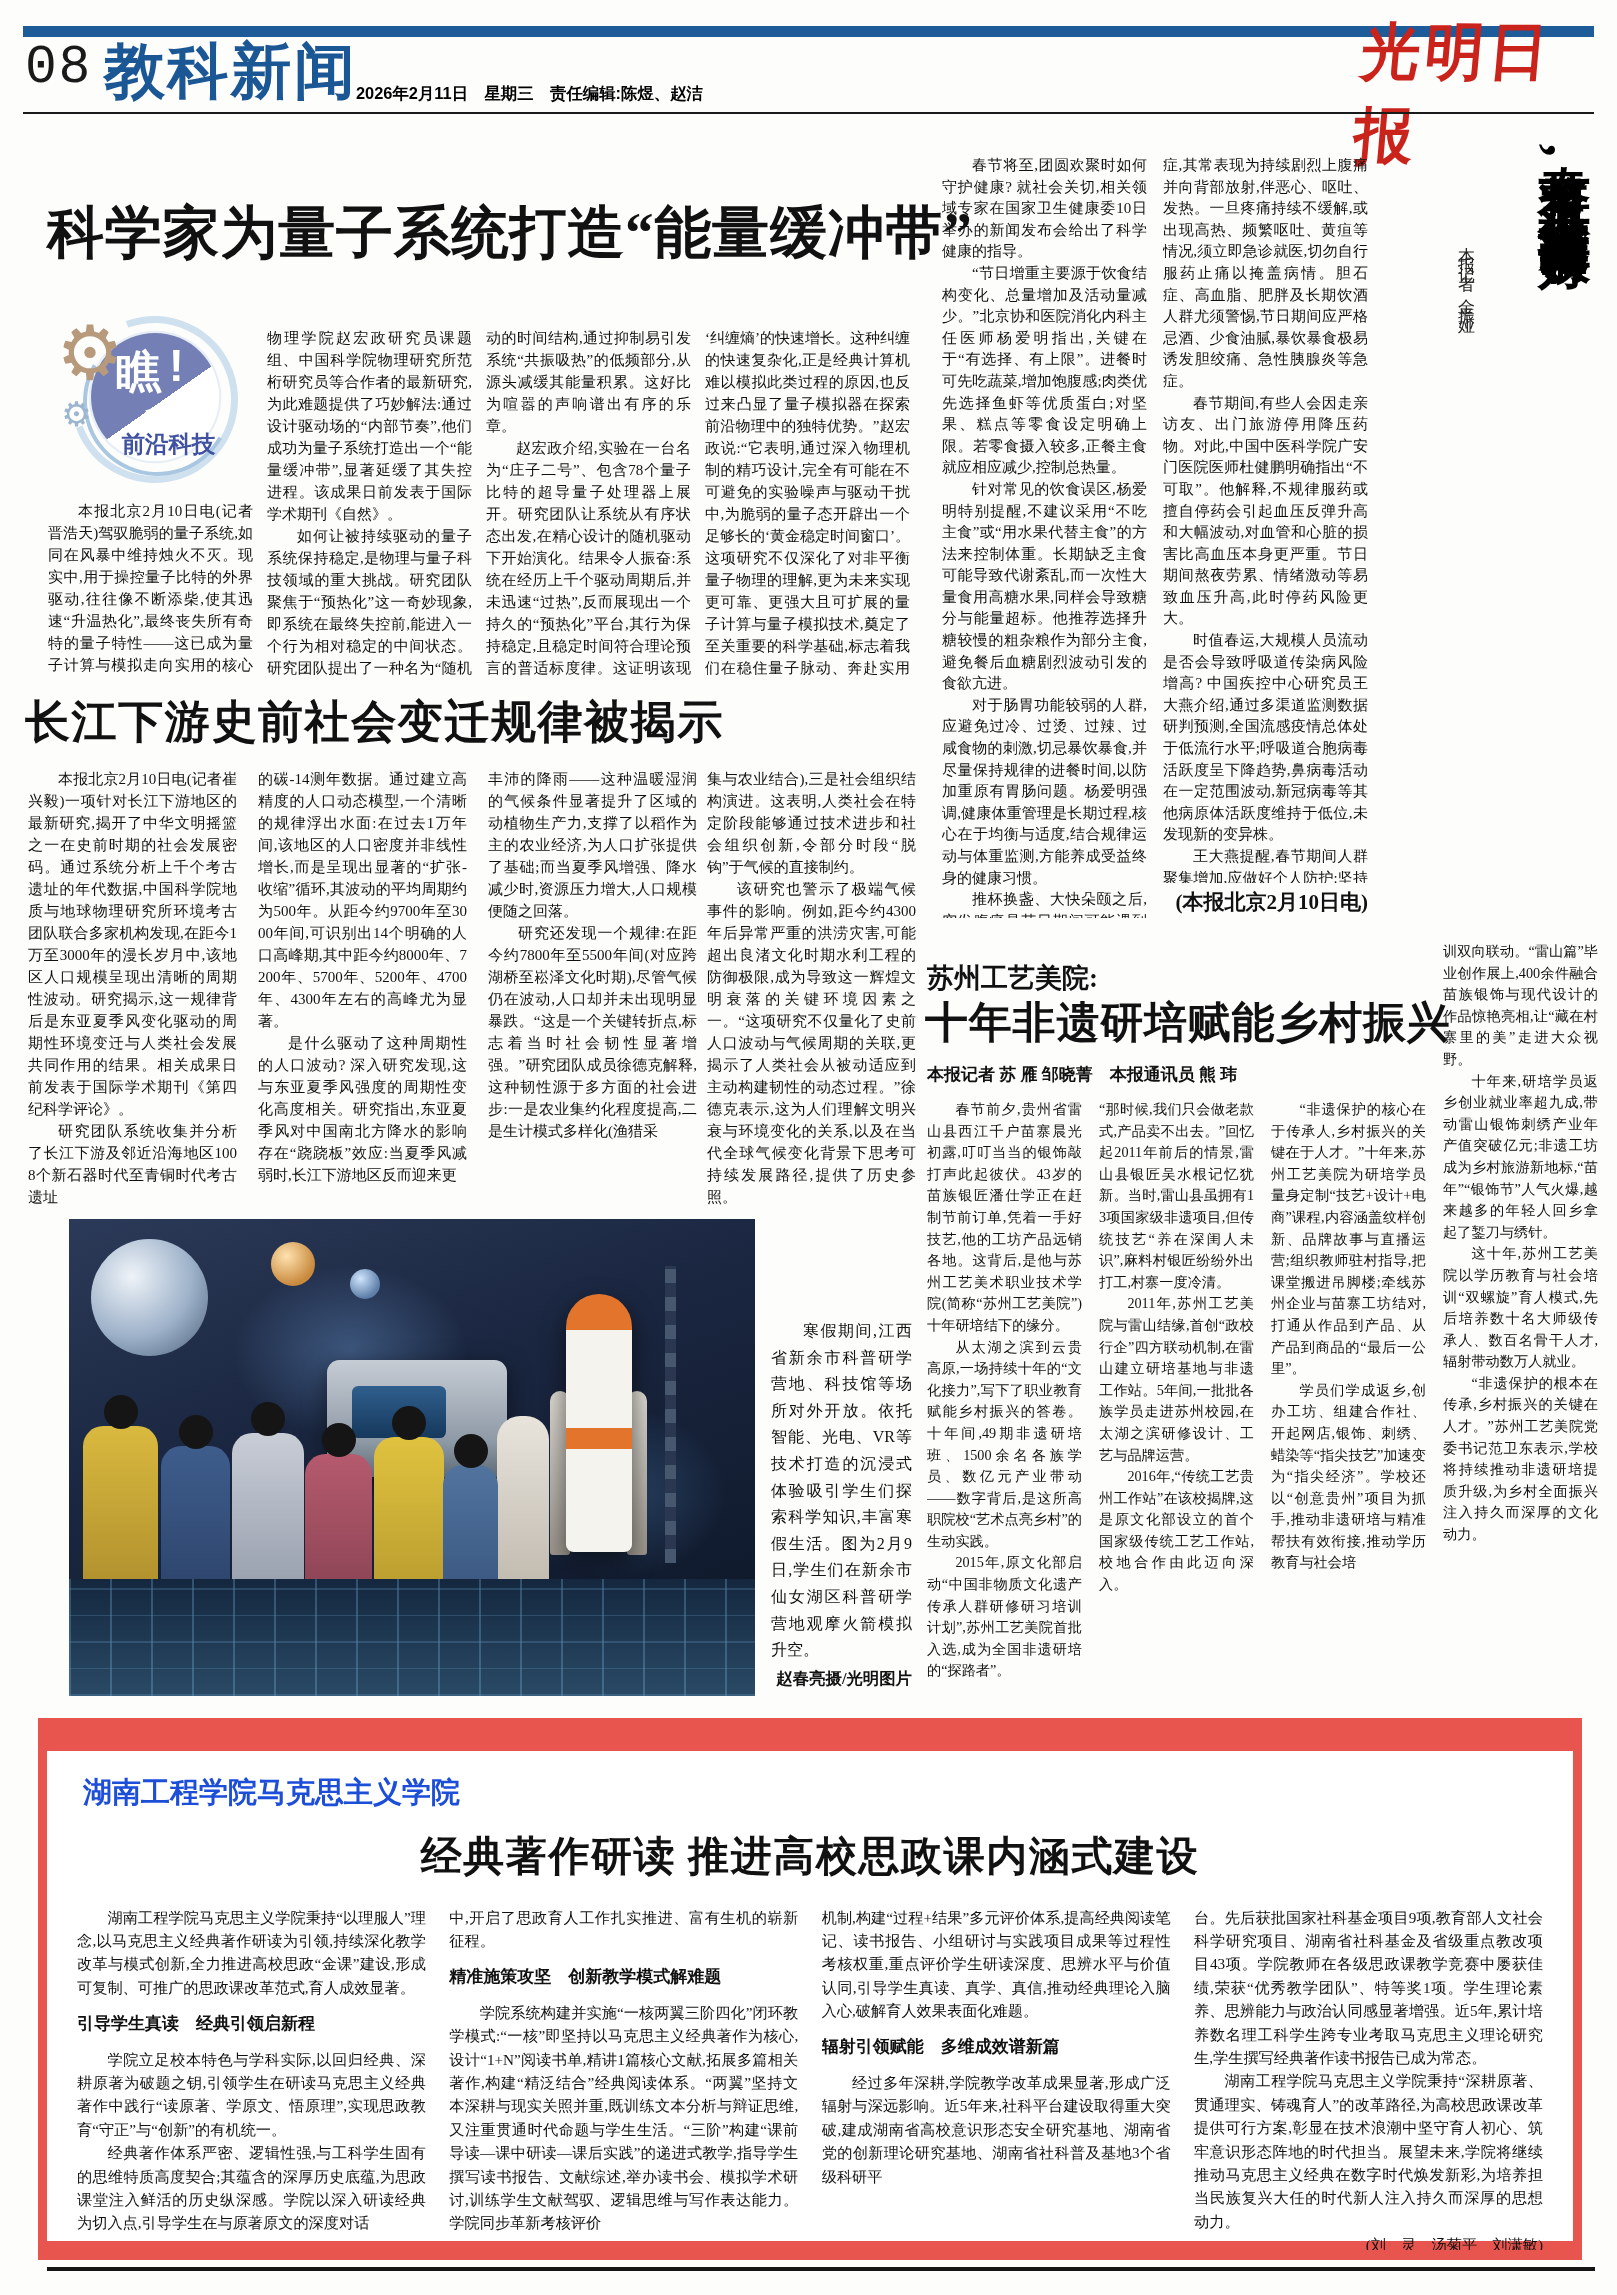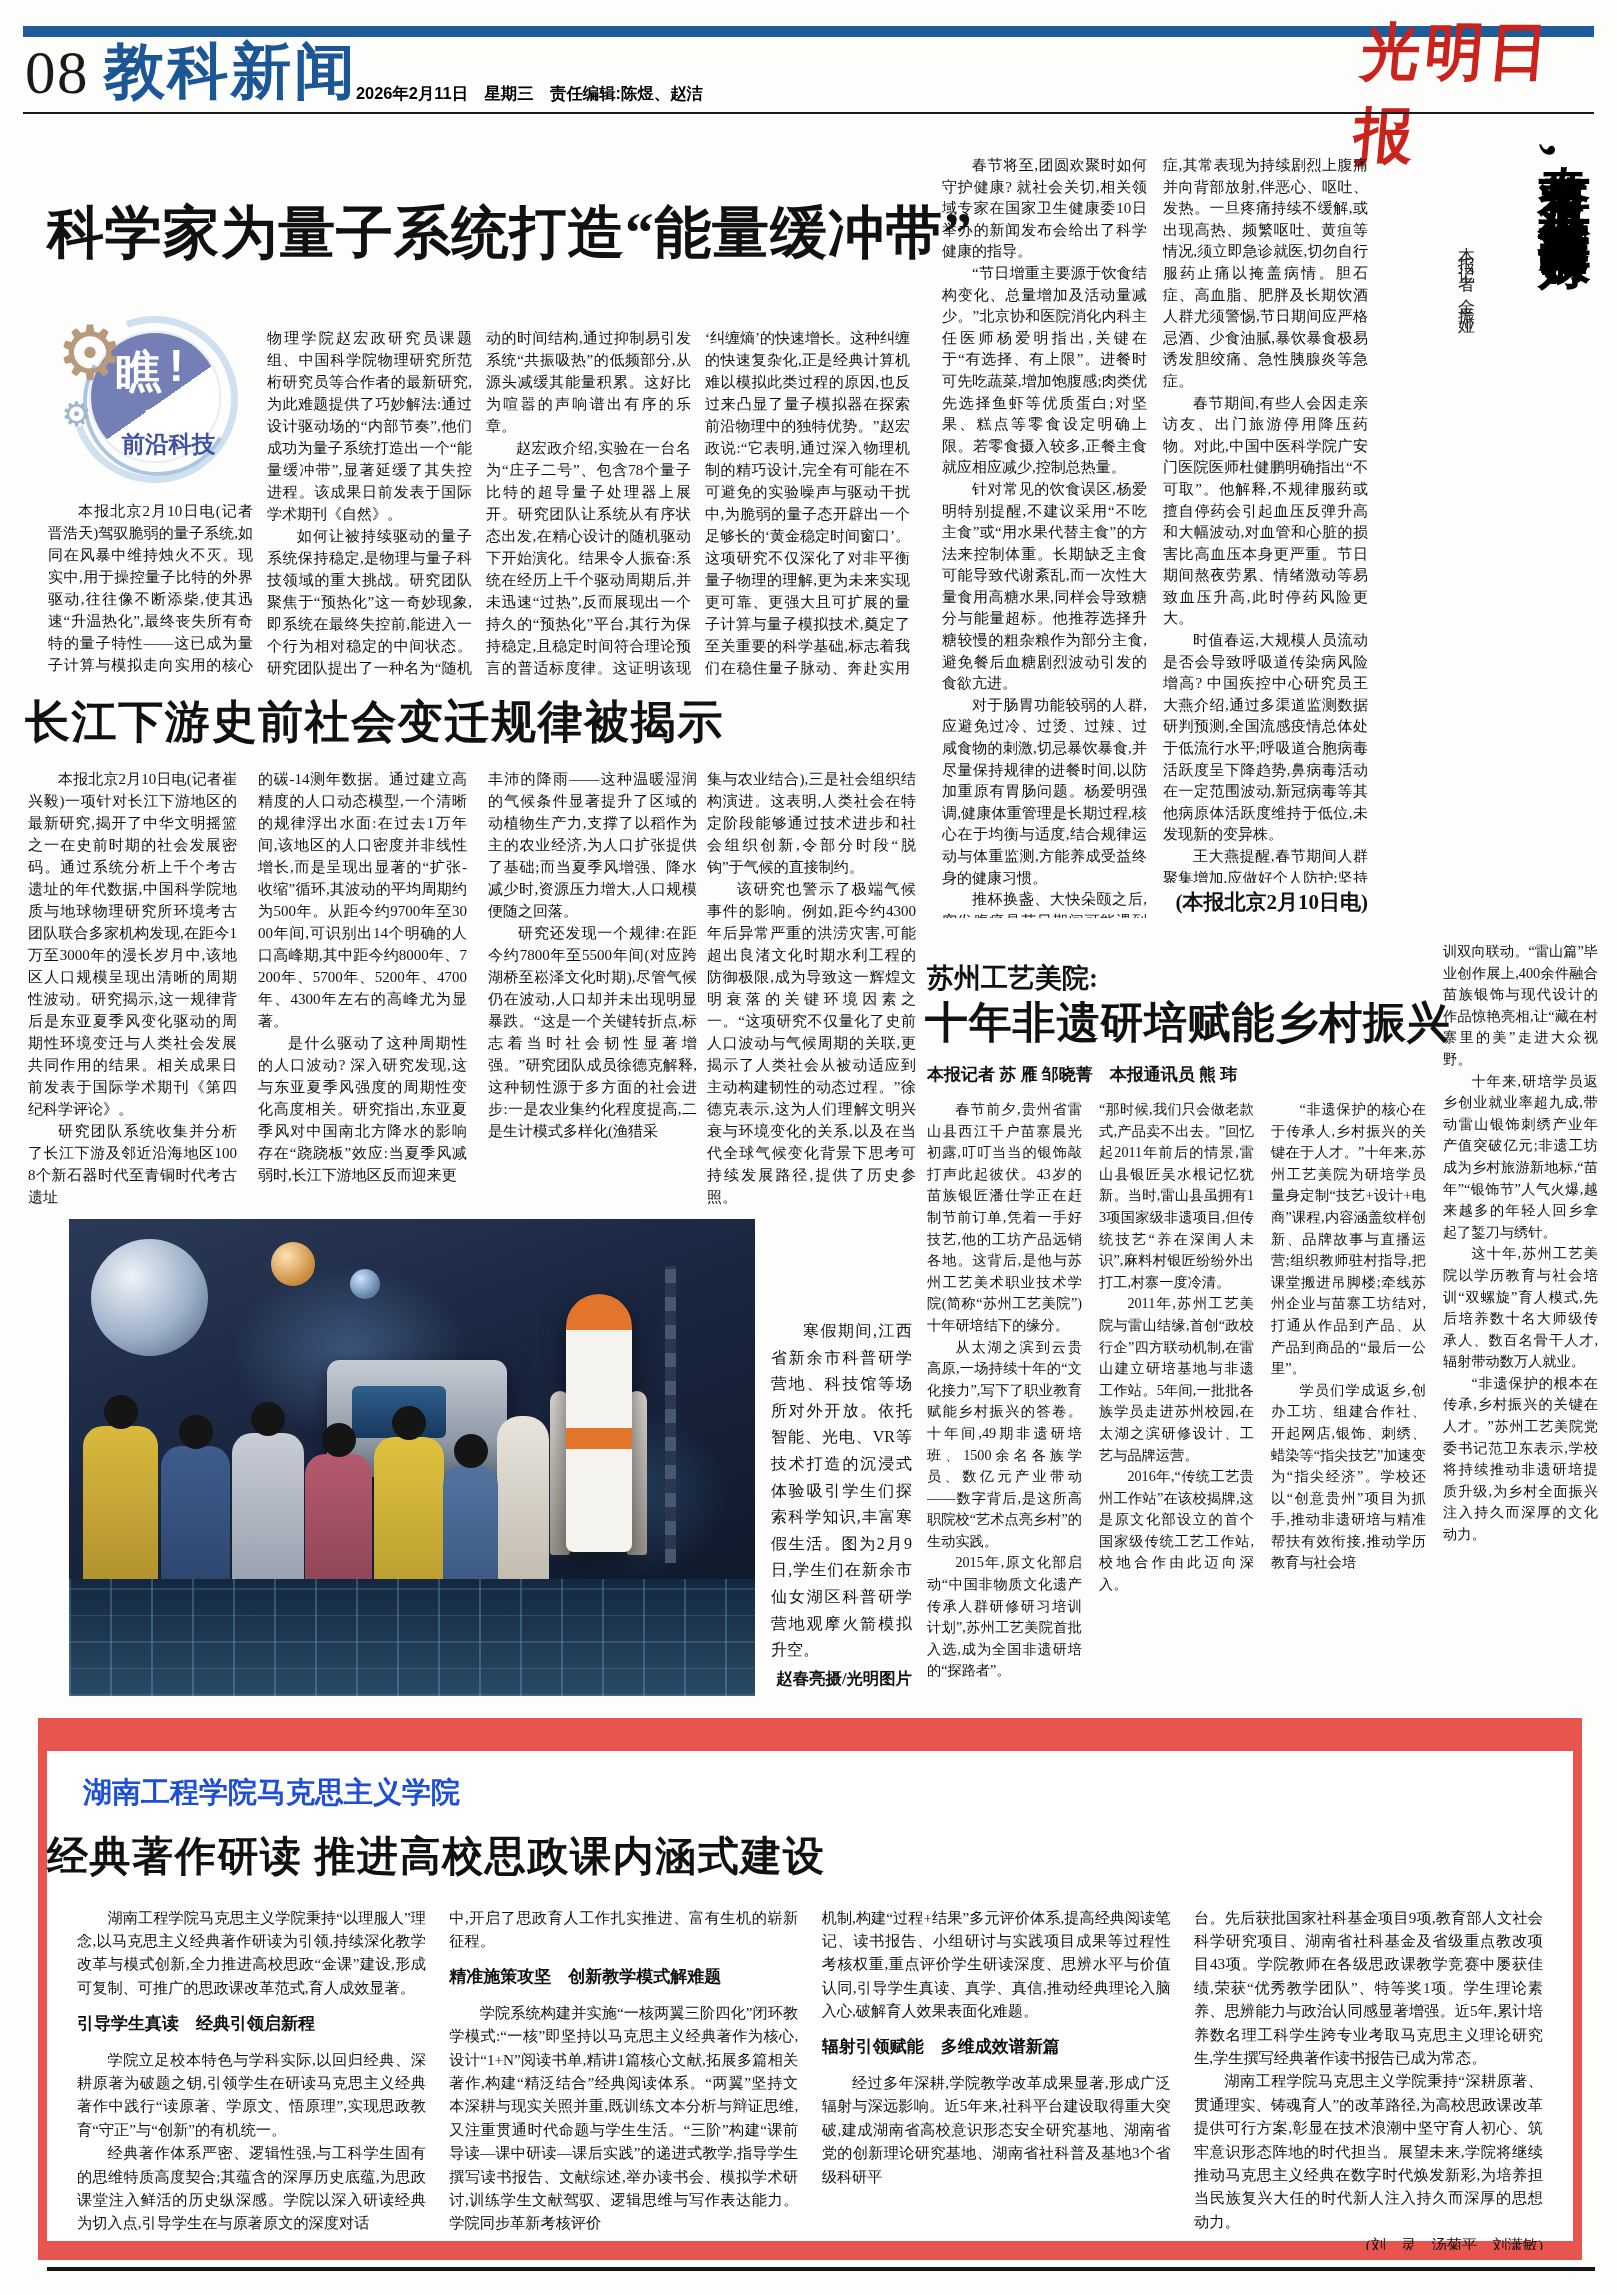--- a/index.html
+++ b/index.html
@@ -1,21 +1,21 @@
 <!DOCTYPE html>
 <html style="font-size:12.5px"><head>
 <meta charset="utf-8">
 <style>
   html,body{margin:0;padding:0;background:#888;}
   .page{position:relative;width:1617px;height:2295px;background:#fdfdfb;margin:0 auto;overflow:hidden;
         font-family:"Liberation Serif","DejaVu Serif",serif;color:#111;}
   .abs{position:absolute;}
   
   .topbar{left:23.4px;top:26px;width:1571px;height:11px;background:#1e5b99;}
-  .pageno{left:25px;top:38px;font-family:Liberation Serif, serif;font-size:61px;font-weight:400;color:#1a1a1a;letter-spacing:1.6px;}
+  .pageno{left:25px;top:38px;font-family:Liberation Mono, monospace;font-size:53px;font-weight:400;color:#1a1a1a;letter-spacing:1.6px;}
   .section-title{left:104px;top:31px;font-family:"Liberation Sans",sans-serif;font-size:61px;font-weight:bold;color:#1c5795;letter-spacing:2.3px;}
   .date-line{left:356px;top:83px;font-family:"Liberation Sans",sans-serif;font-size:16.4px;font-weight:bold;color:#000;}
   .masthead{left:1365px;top:11px;font-size:59px;font-weight:bold;color:#c9231c;letter-spacing:4.7px;transform:skewX(-5deg) scaleY(1.05);transform-origin:left top;}
   .headrule{left:23.4px;top:112px;width:1571px;height:2.3px;background:#1a1a1a;}
   
   .col{overflow:hidden;text-align:justify;word-break:break-all;line-height:22px;font-size:15px;}
   .col p{margin:0;text-indent:2em;}
   .col p.cont{text-indent:0;}
   
   .q-headline{left:47px;top:195px;width:864px;text-align:center;font-size:57px;font-weight:bold;letter-spacing:0.8px;white-space:nowrap;}
@@ -76,21 +76,21 @@
   .sz-byline{left:927px;top:1063px;font-size:17px;font-weight:bold;}
   .sz-col{width:155px;font-size:14.2px;line-height:21.6px;}
   .sz-col1{left:927px;top:1099px;height:596px;}
   .sz-col2{left:1099px;top:1099px;height:596px;}
   .sz-col3{left:1271px;top:1099px;height:596px;}
   .sz-col4{left:1443px;top:941px;height:753px;}
   
   .redbox{left:38px;top:1718px;width:1544px;height:542px;box-sizing:border-box;background:#fff;
           border:9.4px solid #e8544e;border-top-width:33px;border-bottom-width:19px;}
   .rb-kicker{margin:22px 0 0 36px;font-family:"Liberation Sans",sans-serif;font-size:29px;font-weight:bold;color:#1d4ed8;}
-  .rb-headline{margin-top:15.6px;text-align:left;font-size:41px;font-weight:bold;letter-spacing:1.6px;}
+  .rb-headline{margin-top:15.6px;text-align:center;font-size:41px;font-weight:bold;letter-spacing:1.6px;}
   .rb-cols{display:flex;gap:23.4px;margin:22px 30px 0;}
   .rb-col{flex:1;height:344px;overflow:hidden;text-align:justify;word-break:break-all;font-size:15.2px;line-height:23.4px;}
   .rb-col p{margin:0;text-indent:2em;}
   .rb-col p.cont{text-indent:0;} .rb-col p.right{text-indent:0;text-align:right;}
   .rb-col h4.sub{margin:12.5px 0;font-size:17px;font-weight:bold;text-align:left;text-indent:0;}
   .bottomrule{left:47px;top:2267px;width:1548px;height:3.9px;background:#151515;}
 </style>
 </head>
 <body>
 

